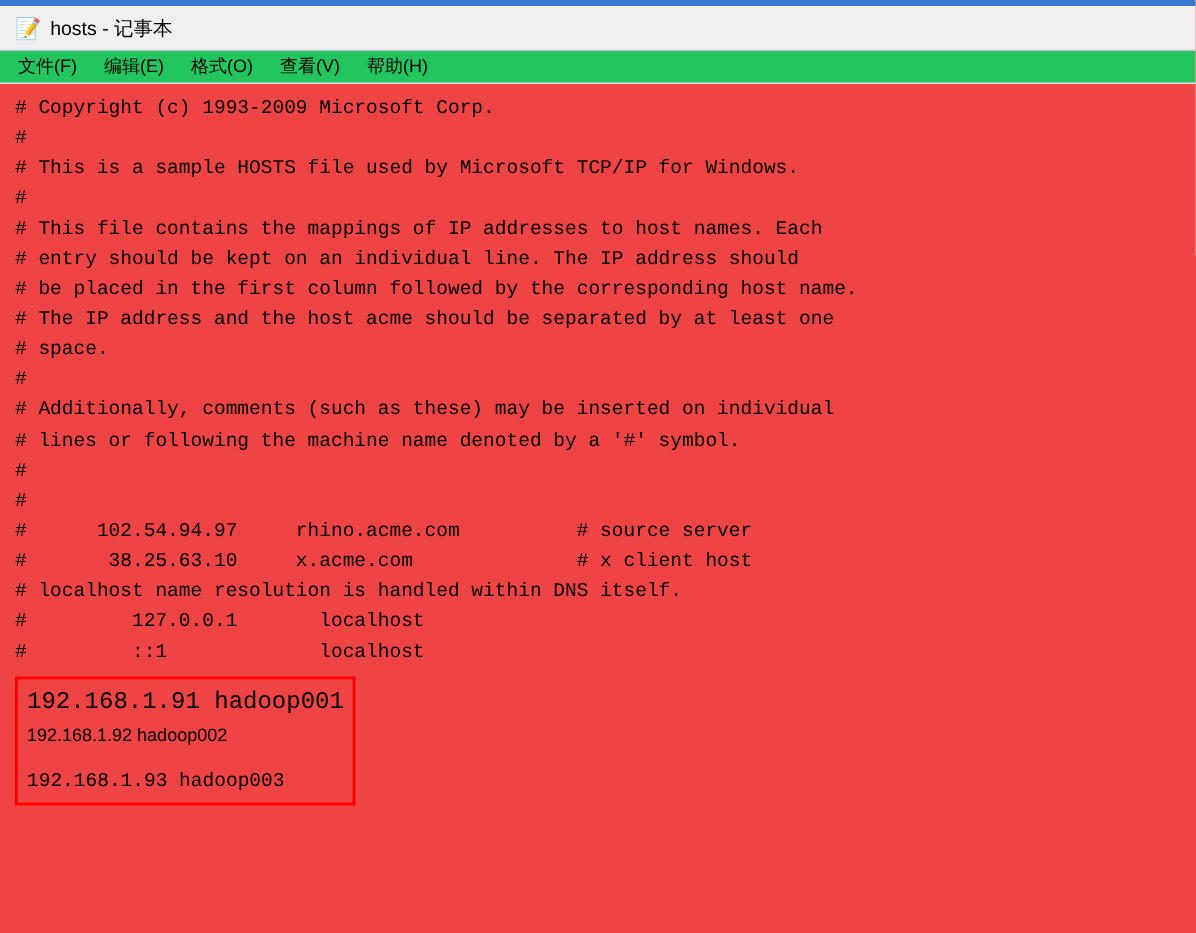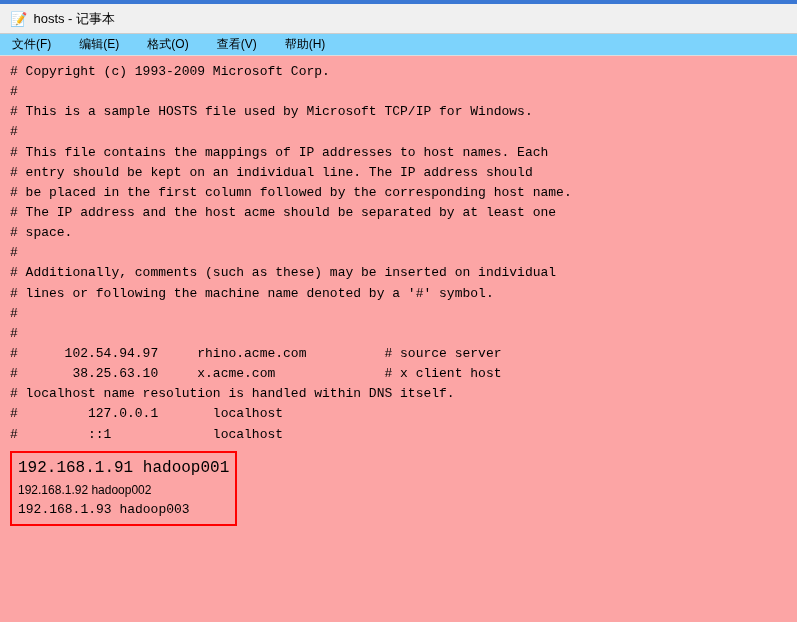--- a/index.html
+++ b/index.html
@@ -28,29 +28,29 @@
 </head>
 <body>
 
 <div style="height:4px; background:#3b78d4; width:100%;"></div>
 
 <div style="background:#f0f0f0; border-bottom:1px solid #cccccc; padding:4px 10px; font-family:'Microsoft YaHei',SimSun,sans-serif; font-size:13px; display:flex; align-items:center; height:30px;">
   <span style="margin-right:6px; font-size:14px;">📝</span>
   <span>hosts - 记事本</span>
 </div>
 
-<div style="background:#7dd3fc; border-bottom:1px solid #dddddd; padding:2px 6px; font-family:'Microsoft YaHei',SimSun,sans-serif; font-size:12px; display:flex; gap:16px; height:22px; align-items:center;">
+<div style="background:#22c55e; border-bottom:1px solid #dddddd; padding:2px 6px; font-family:'Microsoft YaHei',SimSun,sans-serif; font-size:12px; display:flex; gap:6px; height:22px; align-items:center;">
   <span style="padding:1px 6px; cursor:pointer;">文件(F)</span>
   <span style="padding:1px 6px; cursor:pointer;">编辑(E)</span>
   <span style="padding:1px 6px; cursor:pointer;">格式(O)</span>
   <span style="padding:1px 6px; cursor:pointer;">查看(V)</span>
   <span style="padding:1px 6px; cursor:pointer;">帮助(H)</span>
 </div>
 
-<div style="padding:6px 10px; font-family:'Courier New',Courier,monospace; font-size:13px; background:#fca5a5; height:calc(622px - 56px); overflow:auto;">
+<div style="padding:6px 10px; font-family:'Courier New',Courier,monospace; font-size:13px; background:#ef4444; height:calc(622px - 56px); overflow:auto;">
   <div>
     <div class="line"># Copyright (c) 1993-2009 Microsoft Corp.</div>
     <div class="line">#</div>
     <div class="line"># This is a sample HOSTS file used by Microsoft TCP/IP for Windows.</div>
     <div class="line">#</div>
     <div class="line"># This file contains the mappings of IP addresses to host names. Each</div>
     <div class="line"># entry should be kept on an individual line. The IP address should</div>
     <div class="line"># be placed in the first column followed by the corresponding host name.</div>
     <div class="line"># The IP address and the host acme should be separated by at least one</div>
     <div class="line"># space.</div>
@@ -63,15 +63,15 @@
     <div class="line">#       38.25.63.10     x.acme.com              # x client host</div>
     <div class="line"></div>
     <div class="line"># localhost name resolution is handled within DNS itself.</div>
     <div class="line">#         127.0.0.1       localhost</div>
     <div class="line">#         ::1             localhost</div>
   </div>
 
   <div style="border:2.5px solid #ff0000; display:inline-block; padding:3px 6px; margin-top:6px; line-height:1.6;">
     <div style="font-family:'Courier New',Courier,monospace; font-size:16px; white-space:pre;">192.168.1.91 hadoop001</div>
     <div style="font-family:Liberation Sans, sans-serif; font-size:12px; white-space:pre;">192.168.1.92 hadoop002</div>
-    <div style="font-family:'Courier New',Courier,monospace; font-size:13px; white-space:pre;">192.168.1.93 hadoop003</div>
+    <div style="font-family:'Courier New',Courier,monospace; font-size:13px; white-space:pre;margin-top:11px;">192.168.1.93 hadoop003</div>
   </div>
 </div>
 
 </body></html>

